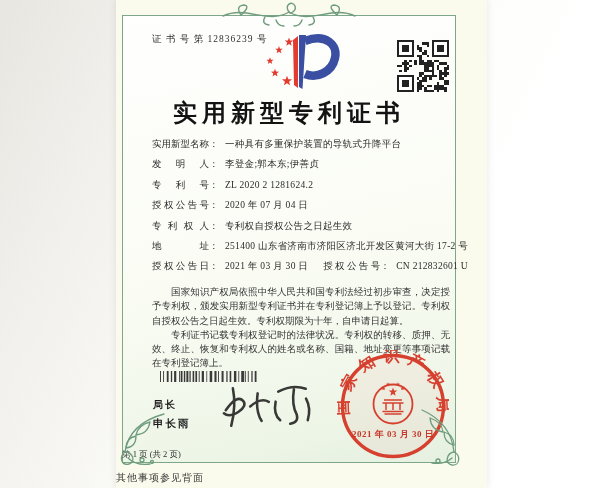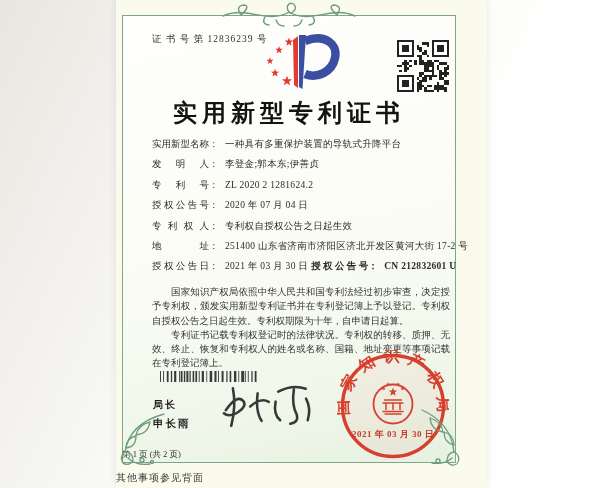--- a/index.html
+++ b/index.html
@@ -15,21 +15,21 @@
   .cert-no{left:36px;top:33px;font-size:9.5px;letter-spacing:1px;color:#2e2e2e;}
   .logo{left:141px;top:31px;width:84px;height:64px;}
   .qr{left:281px;top:40px;width:52px;height:52px;}
   .title{left:6px;top:97px;width:334px;margin:0;text-align:center;
     font-size:24px;font-weight:700;letter-spacing:5px;color:#131313;}
   .fields{left:36px;top:139px;width:300px;font-size:9.5px;color:#2b2b2b;}
   .frow{line-height:11.6px;margin-bottom:8.8px;white-space:nowrap;}
   .flabel{display:inline-block;width:57px;text-align:justify;text-align-last:justify;vertical-align:top;}
   .fcolon{display:inline-block;width:9px;}
   .fvalue{margin-left:7px;letter-spacing:.3px;}
-  .pair2{margin-left:3px;font-weight:bold;}
+  .pair2{margin-left:15px;}
   .pair2 .flabel{width:57px;}
   .paras{left:36px;top:285px;width:298px;}
   .paras p{margin:0;font-size:9.5px;line-height:14.3px;text-indent:2em;text-align:justify;color:#333;}
   .barcode{left:44px;top:371px;width:97px;height:11px;}
   .signer-title{left:37px;top:398px;font-size:10px;font-weight:700;letter-spacing:2px;color:#1b1b1b;}
   .signer-name{left:37px;top:417px;font-size:10.5px;font-weight:700;letter-spacing:2px;color:#1b1b1b;}
   .signature{left:88px;top:379px;width:118px;height:55px;}
   .seal{left:221px;top:350px;width:112px;height:112px;}
   .seal-date{left:224px;top:428px;width:106px;text-align:center;font-size:9px;font-weight:700;
     color:#c5392c;letter-spacing:.5px;}

